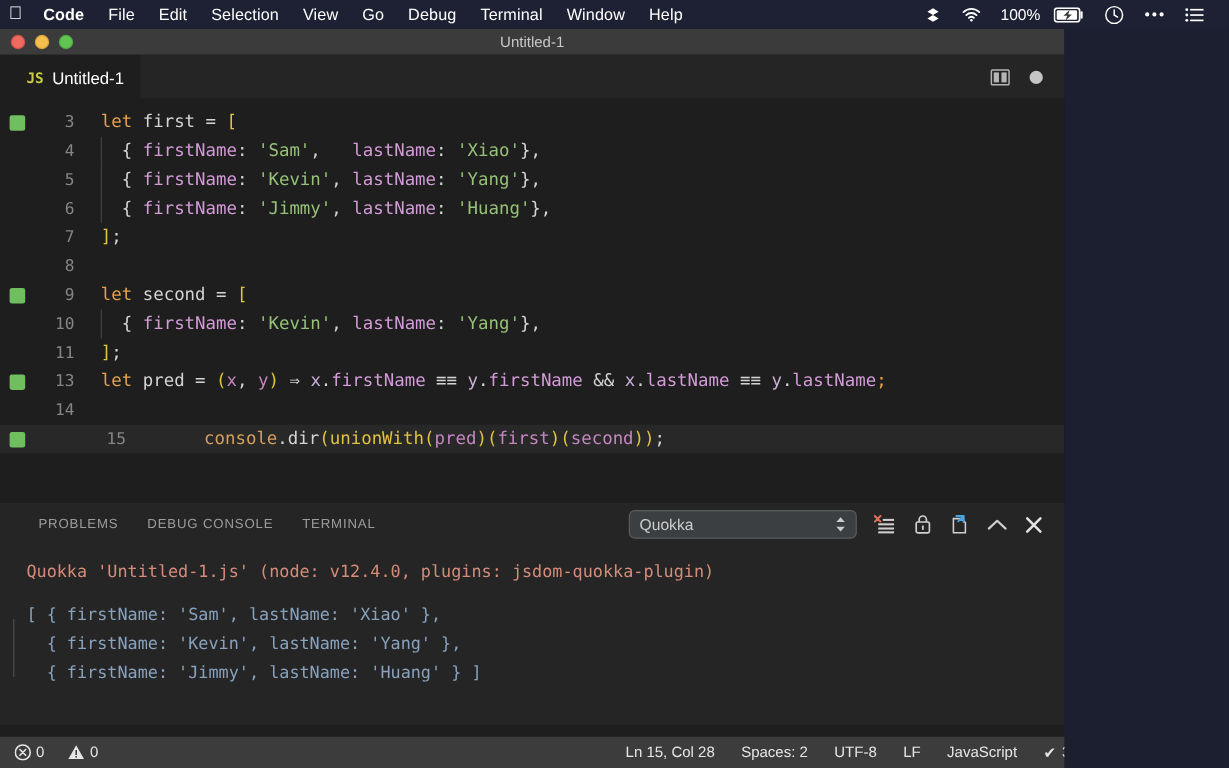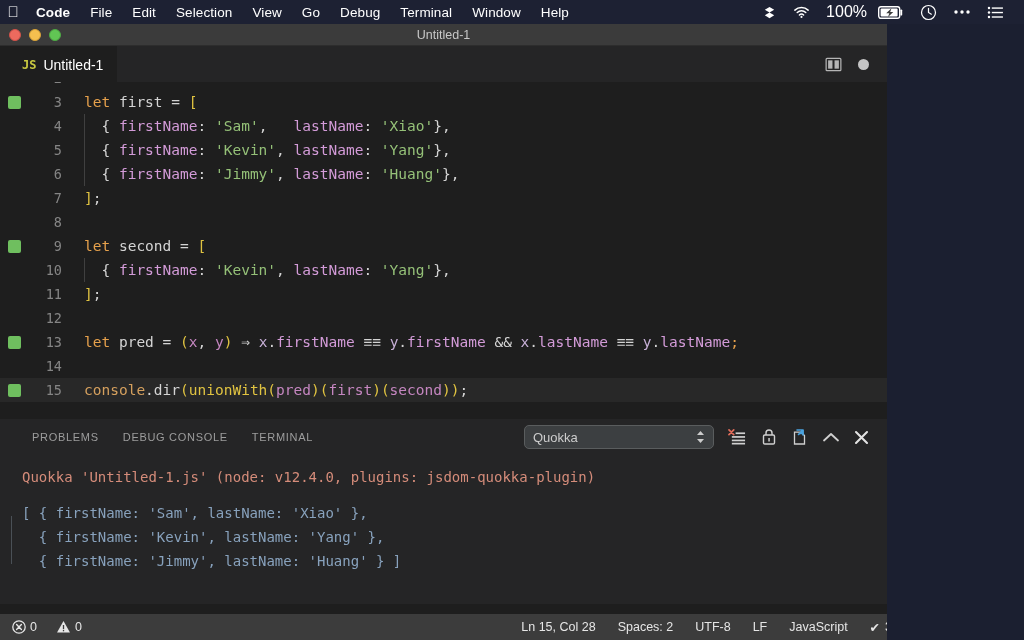--- a/index.html
+++ b/index.html
@@ -22,21 +22,21 @@
   }
   .apple-logo {
     width: 26px; display: flex; justify-content: center; align-items: center;
     font-size: 15px; line-height: 1; padding-bottom: 2px;
   }
   .menu-item { padding: 0 10px; white-space: nowrap; letter-spacing: .1px; }
   .menu-item.bold { font-weight: bold; }
   .menubar .spacer { flex: 1; }
   .tray { display: flex; align-items: center; gap: 0px; padding-right: 4px; }
   .tray-item { padding: 0 8px; display: flex; align-items: center; height: 24px; }
-  .tray-text { font-size: 16px; padding-right: 3px; }
+  .tray-text { font-size: 13px; padding-right: 3px; }
 
   
   .window {
     position: absolute; top: 24px; left: 0; width: 887px; height: 616px;
     background: #1e1e1e;
     overflow: hidden;
   }
   .titlebar {
     position: relative; height: 22px; background: #3b3b3b;
     display: flex; align-items: center;
@@ -78,21 +78,21 @@
   .editor {
     position: relative; height: 337px; background: #1e1e1e;
     overflow: hidden;
     font-family: "DejaVu Sans Mono", "Liberation Mono", monospace;
     font-size: 14.5px;
   }
   .code-scroll { position: absolute; top: -16px; left: 0; right: 0; }
   .line {
     display: flex; align-items: center; height: 24px; white-space: pre;
   }
-  .line.current { background: #282828; }
+  .line.current { background: #282828; gap: 43px; }
   .gutter-mark {
     width: 28px; display: flex; align-items: center; justify-content: center;
     flex: 0 0 28px;
   }
   .qmark { width: 13px; height: 13px; background: #6fbf5f; border-radius: 2px; }
   .lnum {
     width: 40px; flex: 0 0 40px; text-align: right;
     color: #858585; font-size: 13.5px; padding-right: 6px;
   }
   .ltext { padding-left: 16px; position: relative; }
@@ -277,21 +277,20 @@
           <div class="line"><div class="gutter-mark"></div><div class="lnum">2</div><div class="ltext"></div></div>
           <div class="line"><div class="gutter-mark"><div class="qmark"></div></div><div class="lnum">3</div><div class="ltext"><span class="k">let </span><span class="id">first</span><span class="op"> = </span><span class="br">[</span></div></div>
           <div class="line"><div class="gutter-mark"></div><div class="lnum">4</div><div class="ltext"><span class="indent-guide"></span><span class="punc">  { </span><span class="prop">firstName</span><span class="punc">: </span><span class="str">'Sam'</span><span class="punc">,   </span><span class="prop">lastName</span><span class="punc">: </span><span class="str">'Xiao'</span><span class="punc">},</span></div></div>
           <div class="line"><div class="gutter-mark"></div><div class="lnum">5</div><div class="ltext"><span class="indent-guide"></span><span class="punc">  { </span><span class="prop">firstName</span><span class="punc">: </span><span class="str">'Kevin'</span><span class="punc">, </span><span class="prop">lastName</span><span class="punc">: </span><span class="str">'Yang'</span><span class="punc">},</span></div></div>
           <div class="line"><div class="gutter-mark"></div><div class="lnum">6</div><div class="ltext"><span class="indent-guide"></span><span class="punc">  { </span><span class="prop">firstName</span><span class="punc">: </span><span class="str">'Jimmy'</span><span class="punc">, </span><span class="prop">lastName</span><span class="punc">: </span><span class="str">'Huang'</span><span class="punc">},</span></div></div>
           <div class="line"><div class="gutter-mark"></div><div class="lnum">7</div><div class="ltext"><span class="br">]</span><span class="punc">;</span></div></div>
           <div class="line"><div class="gutter-mark"></div><div class="lnum">8</div><div class="ltext"></div></div>
           <div class="line"><div class="gutter-mark"><div class="qmark"></div></div><div class="lnum">9</div><div class="ltext"><span class="k">let </span><span class="id">second</span><span class="op"> = </span><span class="br">[</span></div></div>
           <div class="line"><div class="gutter-mark"></div><div class="lnum">10</div><div class="ltext"><span class="indent-guide"></span><span class="punc">  { </span><span class="prop">firstName</span><span class="punc">: </span><span class="str">'Kevin'</span><span class="punc">, </span><span class="prop">lastName</span><span class="punc">: </span><span class="str">'Yang'</span><span class="punc">},</span></div></div>
           <div class="line"><div class="gutter-mark"></div><div class="lnum">11</div><div class="ltext"><span class="br">]</span><span class="punc">;</span></div></div>
-          <div class="line"><div class="gutter-mark"></div><div class="lnum">12</div><div class="ltext"></div></div>
           <div class="line"><div class="gutter-mark"><div class="qmark"></div></div><div class="lnum">13</div><div class="ltext"><span class="k">let </span><span class="id">pred</span><span class="op"> = </span><span class="br">(</span><span class="par">x</span><span class="punc">, </span><span class="par">y</span><span class="br">)</span><span class="op"> ⇒ </span><span class="var">x</span><span class="punc">.</span><span class="prop">firstName</span><span class="op"> ≡≡ </span><span class="var">y</span><span class="punc">.</span><span class="prop">firstName</span><span class="op"> &amp;&amp; </span><span class="var">x</span><span class="punc">.</span><span class="prop">lastName</span><span class="op"> ≡≡ </span><span class="var">y</span><span class="punc">.</span><span class="prop">lastName</span><span class="k">;</span></div></div>
           <div class="line"><div class="gutter-mark"></div><div class="lnum">14</div><div class="ltext"></div></div>
           <div class="line current"><div class="gutter-mark"><div class="qmark"></div></div><div class="lnum">15</div><div class="ltext"><span class="obj">console</span><span class="punc">.</span><span class="id">dir</span><span class="br">(</span><span class="fn">unionWith</span><span class="br">(</span><span class="par">pred</span><span class="br">)</span><span class="br">(</span><span class="par">first</span><span class="br">)</span><span class="br">(</span><span class="par">second</span><span class="br">)</span><span class="br">)</span><span class="punc">;</span></div></div>
         </div>
     </div>
 
     <div class="panel">
       <div class="panel-bar">
         <div class="ptab">PROBLEMS</div>
         <div class="ptab">DEBUG CONSOLE</div>

